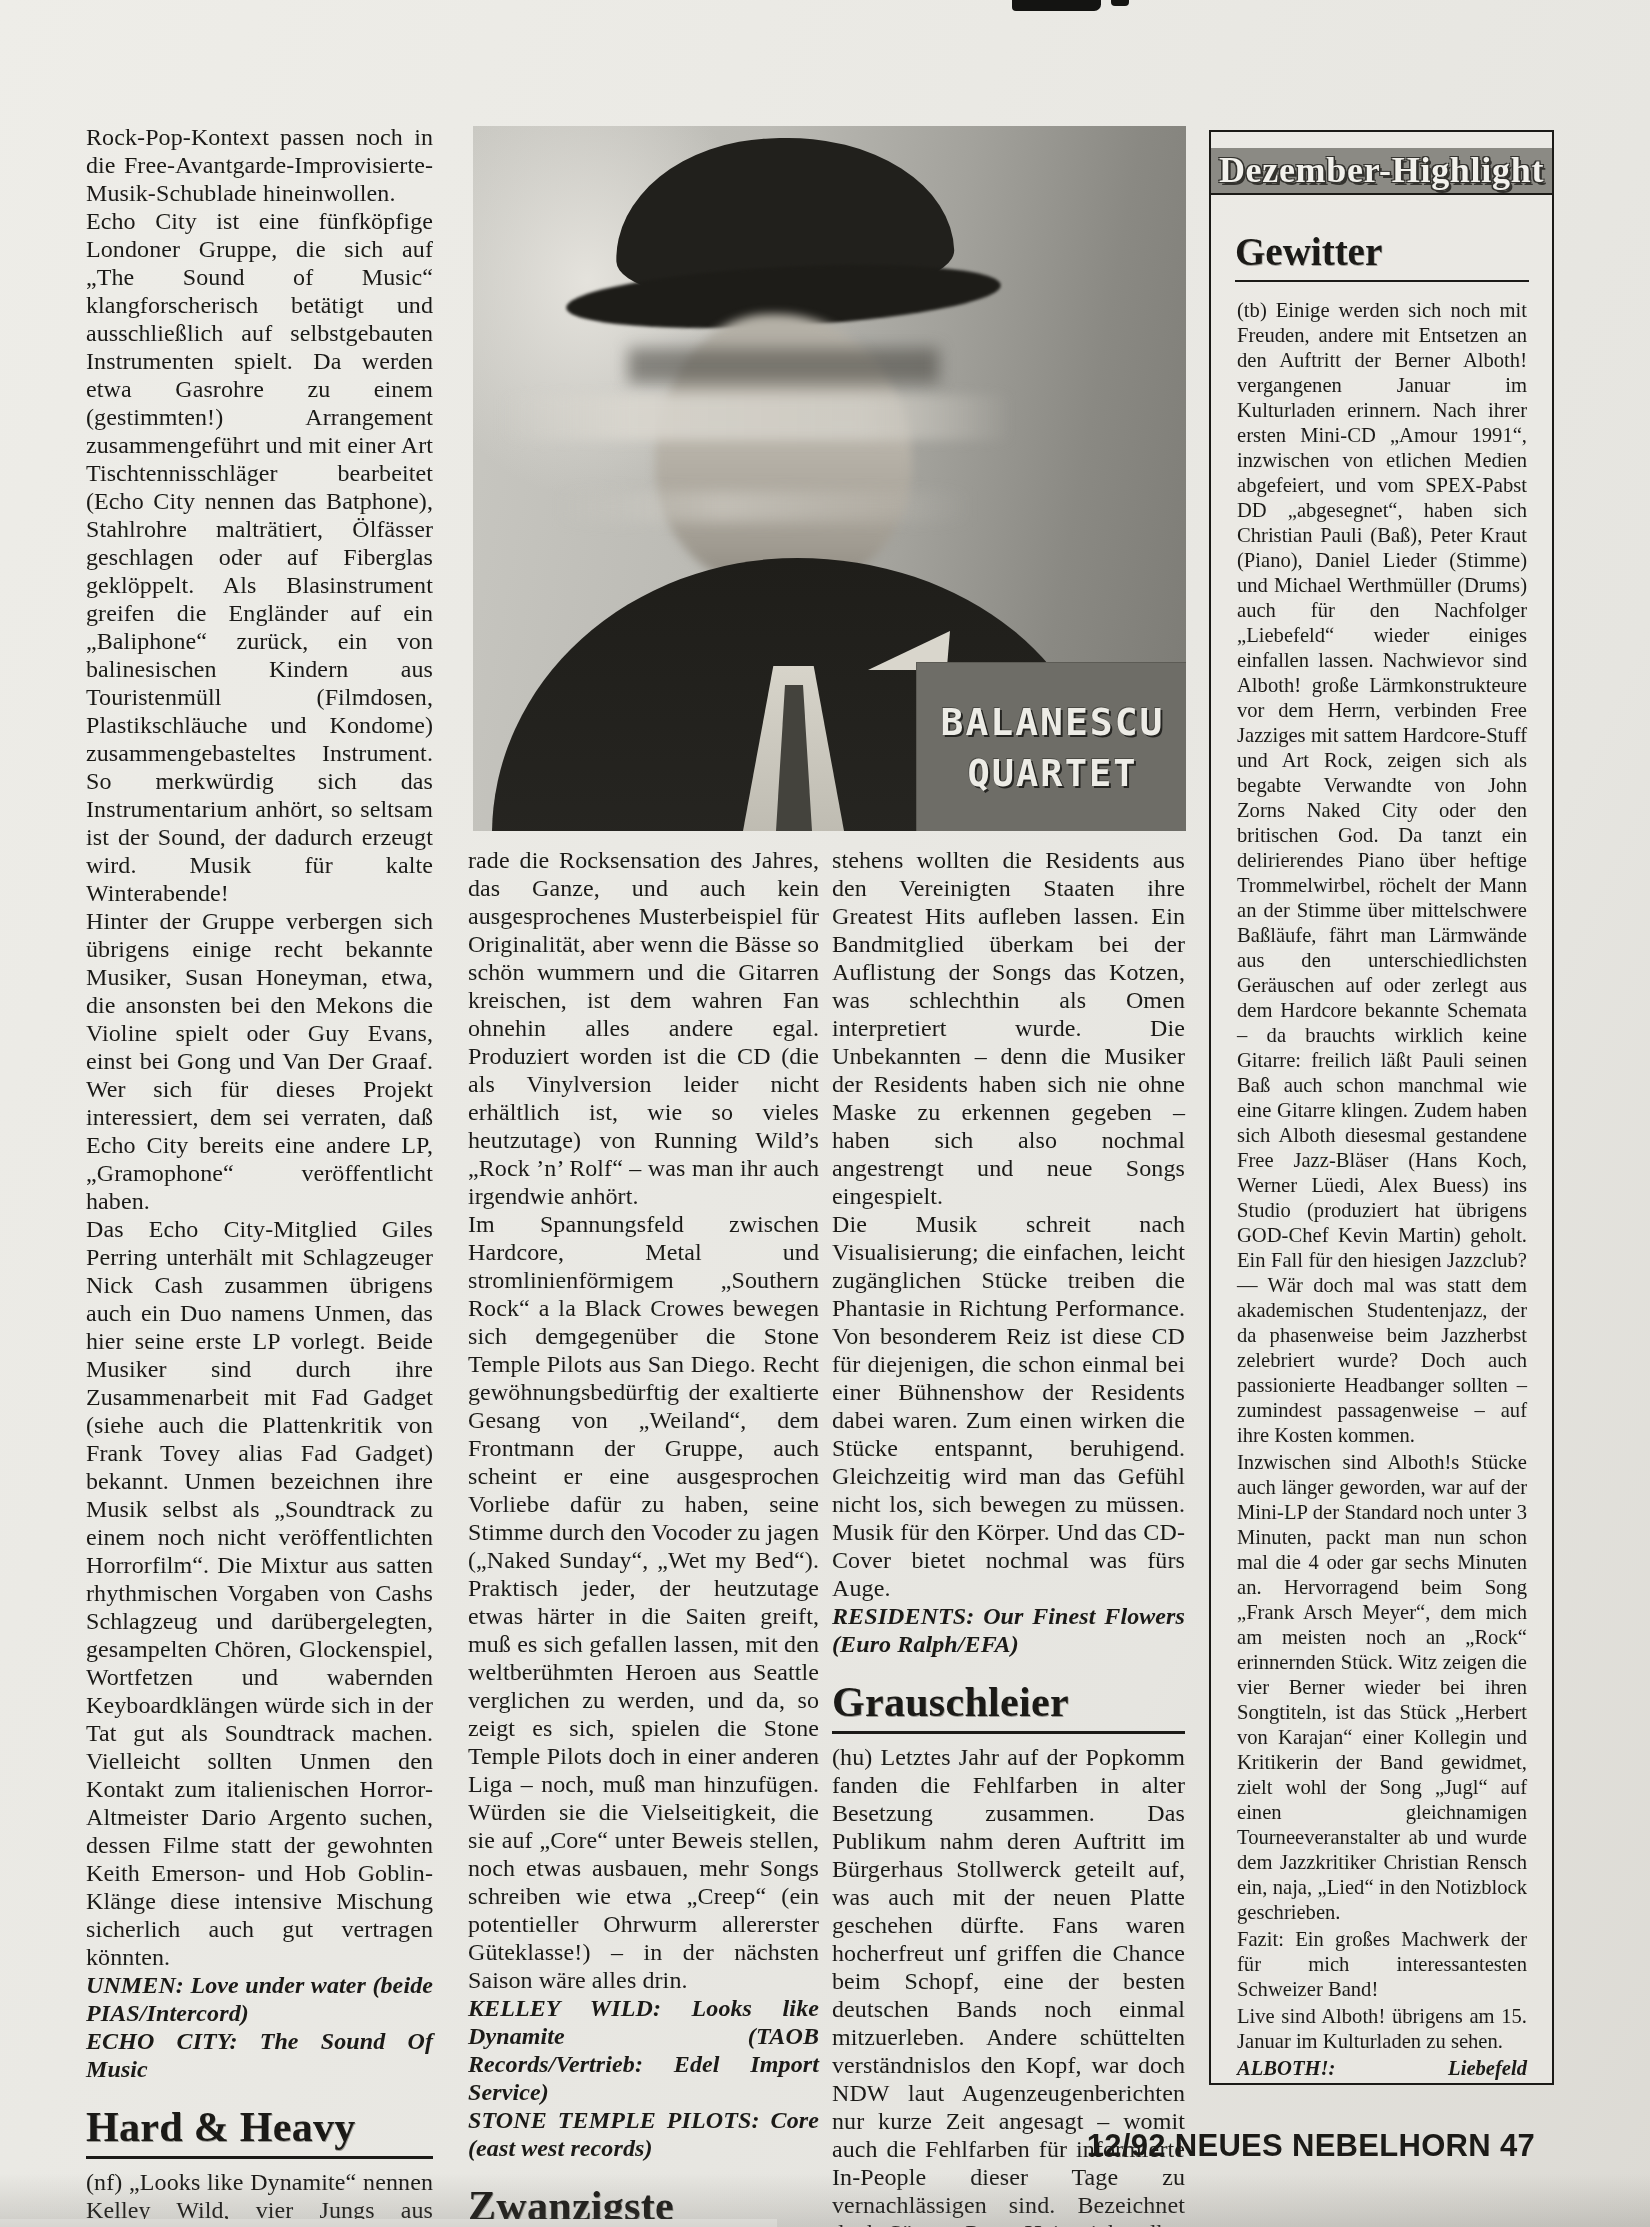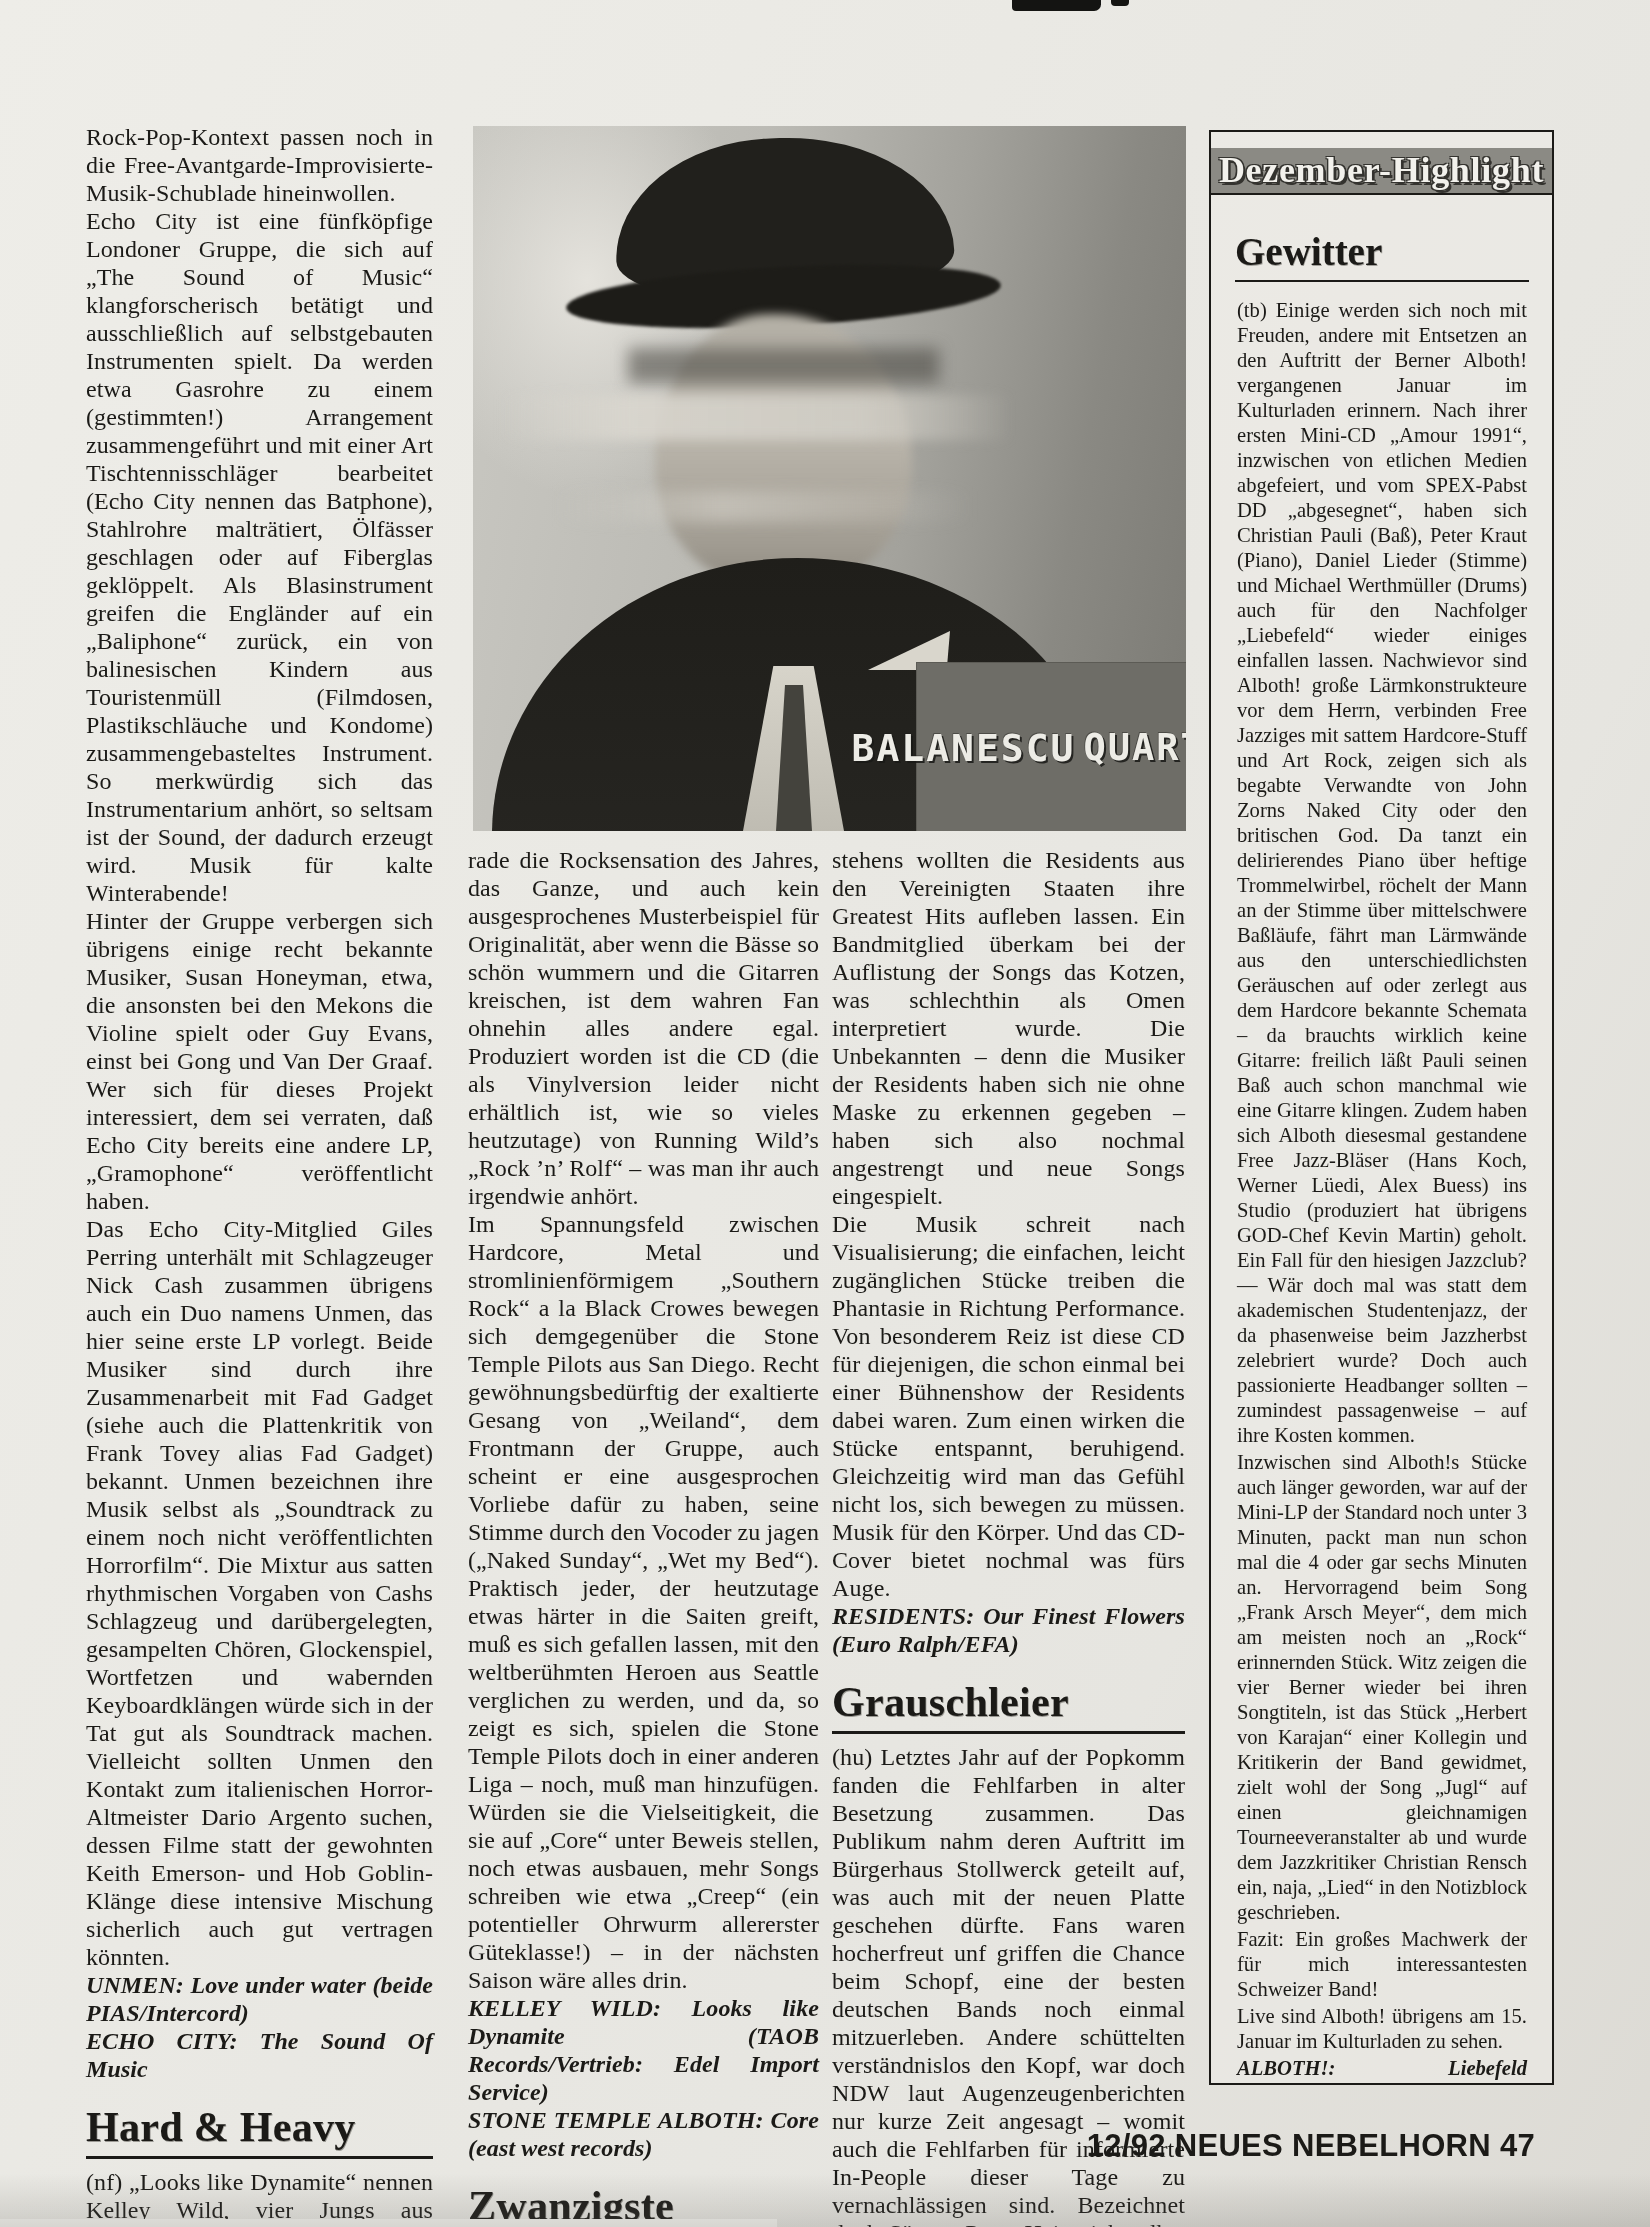--- a/index.html
+++ b/index.html
@@ -47,21 +47,21 @@
   .suit{left:19px;top:432px;width:611px;height:291px;
        background:linear-gradient(#1f1e1a,#262521);border-radius:50% 50% 0 0 / 95% 85% 0 0;}
   .shirt{left:270px;top:540px;width:101px;height:165px;filter:blur(0.7px);
        background:linear-gradient(#d7d4ca,#bfbcb2);clip-path:polygon(30% 0,70% 0,100% 100%,0 100%);}
   .tie{left:303px;top:559px;width:36px;height:146px;background:#44433d;filter:blur(0.7px);
        clip-path:polygon(25% 0,75% 0,100% 100%,0 100%);}
   .collar{left:395px;top:505px;width:82px;height:39px;background:#d9d6cc;filter:blur(0.7px);
        clip-path:polygon(0 100%,100% 0,96% 100%);}
   .caption{left:443px;top:536px;width:271px;height:169px;background:#6e6d67;
        border-top:1.4px solid #5c5b55;border-left:1.4px solid #5c5b55;
-       display:flex;flex-direction:row;justify-content:center;align-items:center;gap:8px;}
+       display:flex;flex-direction:column;justify-content:center;align-items:center;gap:8px;}
   .caption span{font-family:"DejaVu Sans Mono",monospace;font-weight:bold;color:#edece6;
        letter-spacing:2px;text-shadow:2px 2px 0 rgba(25,25,22,0.85),-0.7px -0.7px 0 rgba(25,25,22,0.4);}
   .caption .l1{font-size:38px;}
   .caption .l2{font-size:37px;}
 
   
   .sidebar{position:absolute;left:1209px;top:130px;width:345px;height:1955px;box-sizing:border-box;
        border:2.7px solid #1b1a17;background:rgba(236,235,230,0.6);overflow:hidden;}
   .sidebar-banner{background:#8b8a84;color:#f2f1ec;font-weight:bold;font-size:36px;line-height:45px;
        text-align:center;letter-spacing:0.7px;border-bottom:2px solid #1b1a17;
@@ -110,21 +110,21 @@
     <div class="caption">
       <span class="l1">BALANESCU</span>
       <span class="l2">QUARTET</span>
     </div>
   </div>
 
   <div class="col" id="mid-col-1">
     <p>rade die Rocksensation des Jahres, das Ganze, und auch kein ausgesprochenes Musterbeispiel für Originalität, aber wenn die Bässe so schön wummern und die Gitarren kreischen, ist dem wahren Fan ohnehin alles andere egal. Produziert worden ist die CD (die als Vinylversion leider nicht erhältlich ist, wie so vieles heutzutage) von Running Wild’s „Rock ’n’ Rolf“ – was man ihr auch irgendwie anhört.</p>
     <p>Im Spannungsfeld zwischen Hardcore, Metal und stromlinienförmigem „Southern Rock“ a la Black Crowes bewegen sich demgegenüber die Stone Temple Pilots aus San Diego. Recht gewöhnungsbedürftig der exaltierte Gesang von „Weiland“, dem Frontmann der Gruppe, auch scheint er eine ausgesprochen Vorliebe dafür zu haben, seine Stimme durch den Vocoder zu jagen („Naked Sunday“, „Wet my Bed“). Praktisch jeder, der heutzutage etwas härter in die Saiten greift, muß es sich gefallen lassen, mit den weltberühmten Heroen aus Seattle verglichen zu werden, und da, so zeigt es sich, spielen die Stone Temple Pilots doch in einer anderen Liga – noch, muß man hinzufügen. Würden sie die Vielseitigkeit, die sie auf „Core“ unter Beweis stellen, noch etwas ausbauen, mehr Songs schreiben wie etwa „Creep“ (ein potentieller Ohrwurm allererster Güteklasse!) – in der nächsten Saison wäre alles drin.</p>
     <p class="credit">KELLEY WILD: Looks like Dynamite (TAOB Records/Vertrieb: Edel Import Service)</p>
-    <p class="credit">STONE TEMPLE ALBOTH: Core (east west records)</p>
+    <p class="credit">STONE TEMPLE PILOTS: Core (east west records)</p>
     <h2 class="section">Zwanzigste</h2>
 
   </div>
 
   <div class="col" id="mid-col-2">
     <p>stehens wollten die Residents aus den Vereinigten Staaten ihre Greatest Hits aufleben lassen. Ein Bandmitglied überkam bei der Auflistung der Songs das Kotzen, was schlechthin als Omen interpretiert wurde. Die Unbekannten – denn die Musiker der Residents haben sich nie ohne Maske zu erkennen gegeben – haben sich also nochmal angestrengt und neue Songs eingespielt.</p>
     <p>Die Musik schreit nach Visualisierung; die einfachen, leicht zugänglichen Stücke treiben die Phantasie in Richtung Performance. Von besonderem Reiz ist diese CD für diejenigen, die schon einmal bei einer Bühnenshow der Residents dabei waren. Zum einen wirken die Stücke entspannt, beruhigend. Gleichzeitig wird man das Gefühl nicht los, sich bewegen zu müssen. Musik für den Körper. Und das CD-Cover bietet nochmal was fürs Auge.</p>
     <p class="credit">RESIDENTS: Our Finest Flowers (Euro Ralph/EFA)</p>
     <h2 class="section">Grauschleier</h2>
     <p>(hu) Letztes Jahr auf der Popkomm fanden die Fehlfarben in alter Besetzung zusammen. Das Publikum nahm deren Auftritt im Bürgerhaus Stollwerck geteilt auf, was auch mit der neuen Platte geschehen dürfte. Fans waren hocherfreut unf griffen die Chance beim Schopf, eine der besten deutschen Bands noch einmal mitzuerleben. Andere schüttelten verständnislos den Kopf, war doch NDW laut Augenzeugenberichten nur kurze Zeit angesagt – womit auch die Fehlfarben für informierte In-People dieser Tage zu vernachlässigen sind. Bezeichnet doch Sänger Peter Hein sich selbst und seine Kollegen als alt und erfolglos. Damit ist auch der Unterschied etwa zu den</p>

